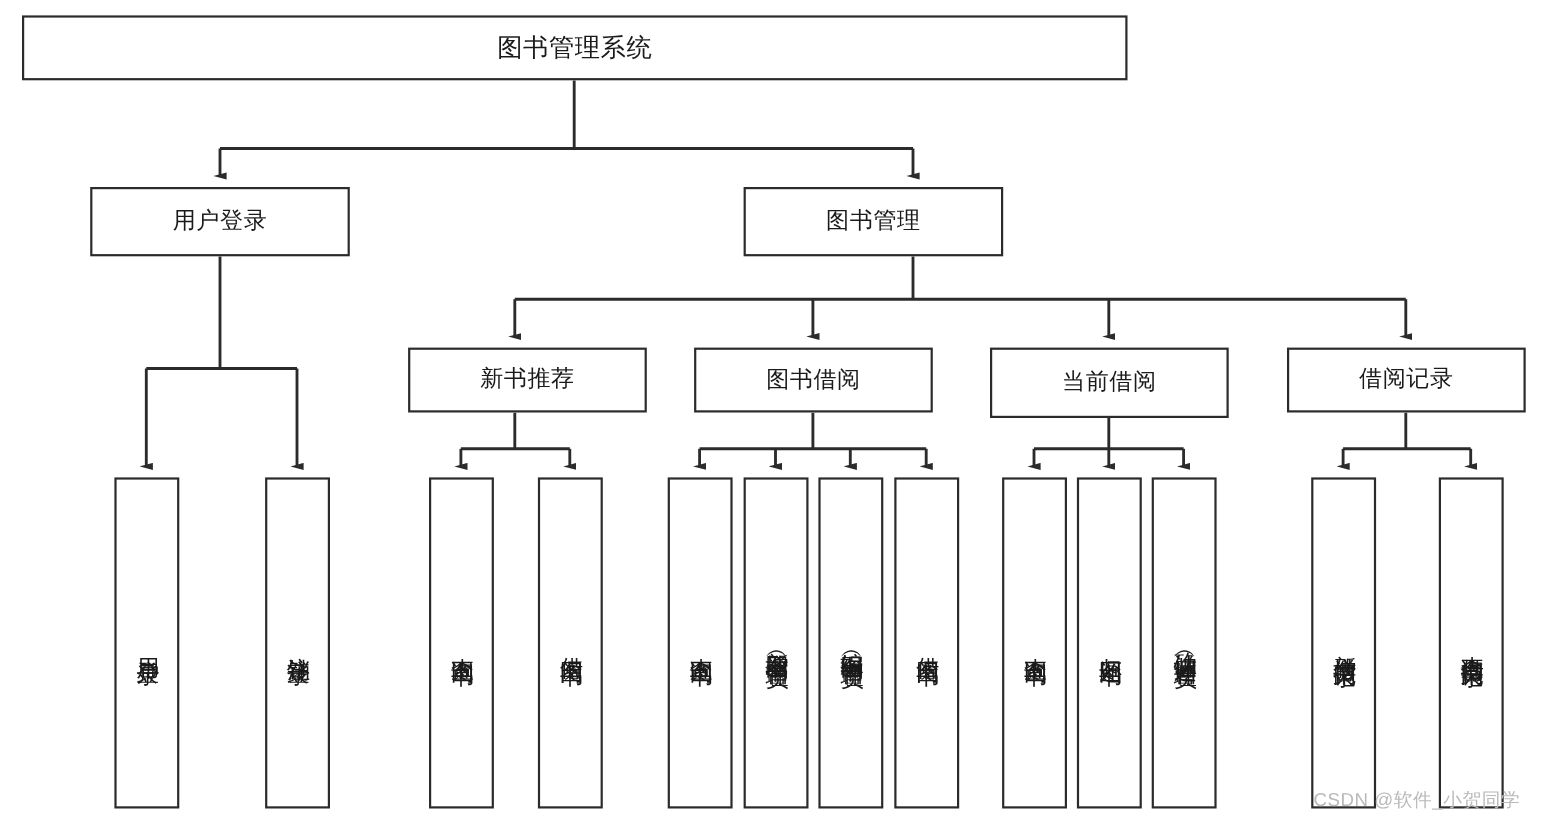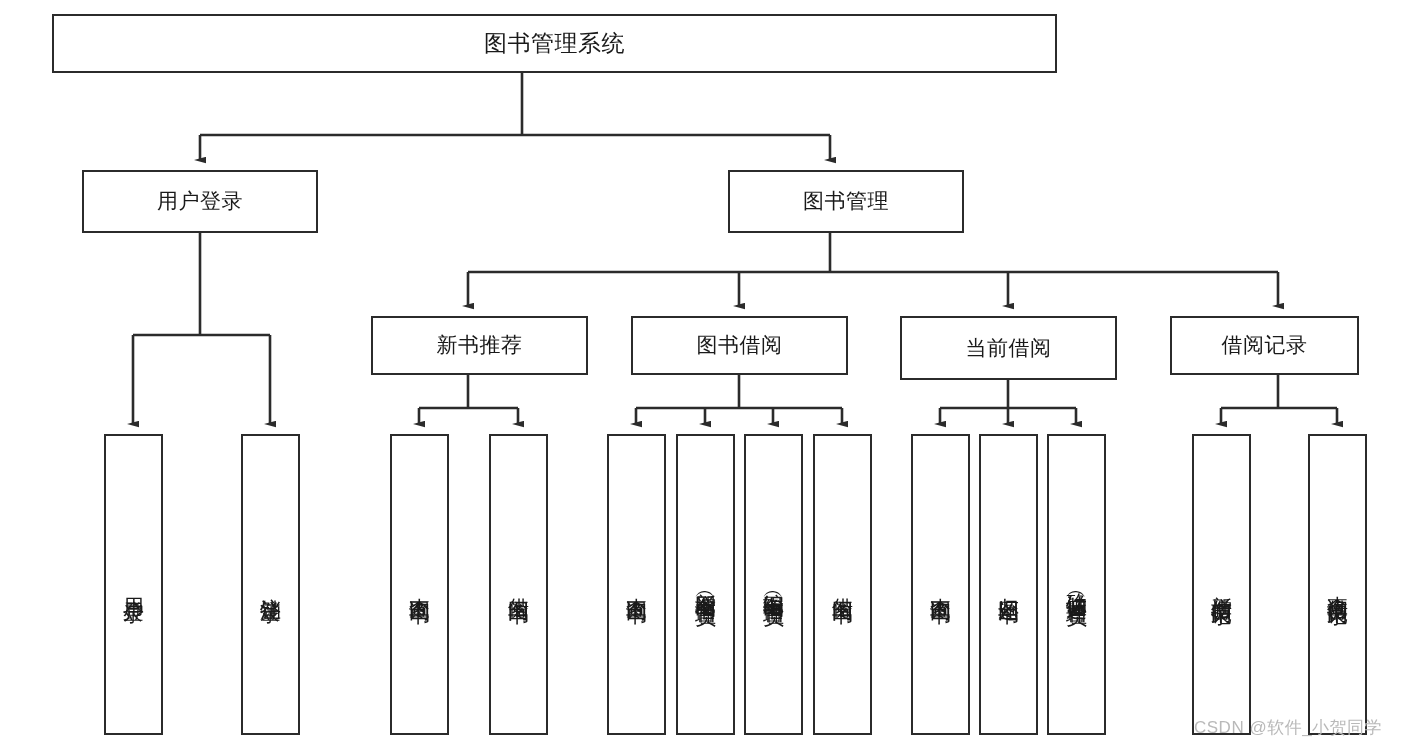--- a/index.html
+++ b/index.html
@@ -39,21 +39,20 @@
   }
   .node-label {
     display: block;
     color: #1a1a1a;
     line-height: 1.28;
     letter-spacing: 0.5px;
   }
   
   .node.level-root {
     border-width: 2px;
-    margin-left: 32px;
   }
   .node.level-root .node-label {
     font-size: 23px;
   }
   
   .node.level-2 .node-label {
     font-size: 21px;
   }
   
   .node.level-3 .node-label {
@@ -139,37 +138,37 @@
   </svg>
 
   <div class="node level-root" style="left:20px; top:14px; width:1005px; height:59px;">
     <span class="node-label">图书管理系统</span>
   </div>
 
   <div class="node level-2" style="left:82px; top:170px; width:236px; height:63px;">
     <span class="node-label">用户登录</span>
   </div>
 
-  <div class="node level-2" style="left:728px; top:170px; width:236px; height:63px;">
+  <div class="node level-2" style="left:676px; top:170px; width:236px; height:63px;">
     <span class="node-label">图书管理</span>
   </div>
 
   <div class="node level-3" style="left:360px; top:316px; width:217px; height:59px;margin-left:11px;">
     <span class="node-label">新书推荐</span>
   </div>
 
   <div class="node level-3" style="left:631px; top:316px; width:217px; height:59px;font-family:Liberation Serif, serif;">
     <span class="node-label">图书借阅</span>
   </div>
 
   <div class="node level-3" style="left:900px; top:316px; width:217px; height:64px;">
     <span class="node-label">当前借阅</span>
   </div>
 
-  <div class="node level-3" style="left:1170px; top:316px; width:189px; height:59px;">
+  <div class="node level-3" style="left:1170px; top:316px; width:217px; height:59px;">
     <span class="node-label">借阅记录</span>
   </div>
 
   <div class="node leaf" style="left:104px; top:434px; width:59px; height:301px;">
     <span class="node-label">用户登录</span>
   </div>
 
   <div class="node leaf" style="left:241px; top:434px; width:59px; height:301px;">
     <span class="node-label">注销登录</span>
   </div>

